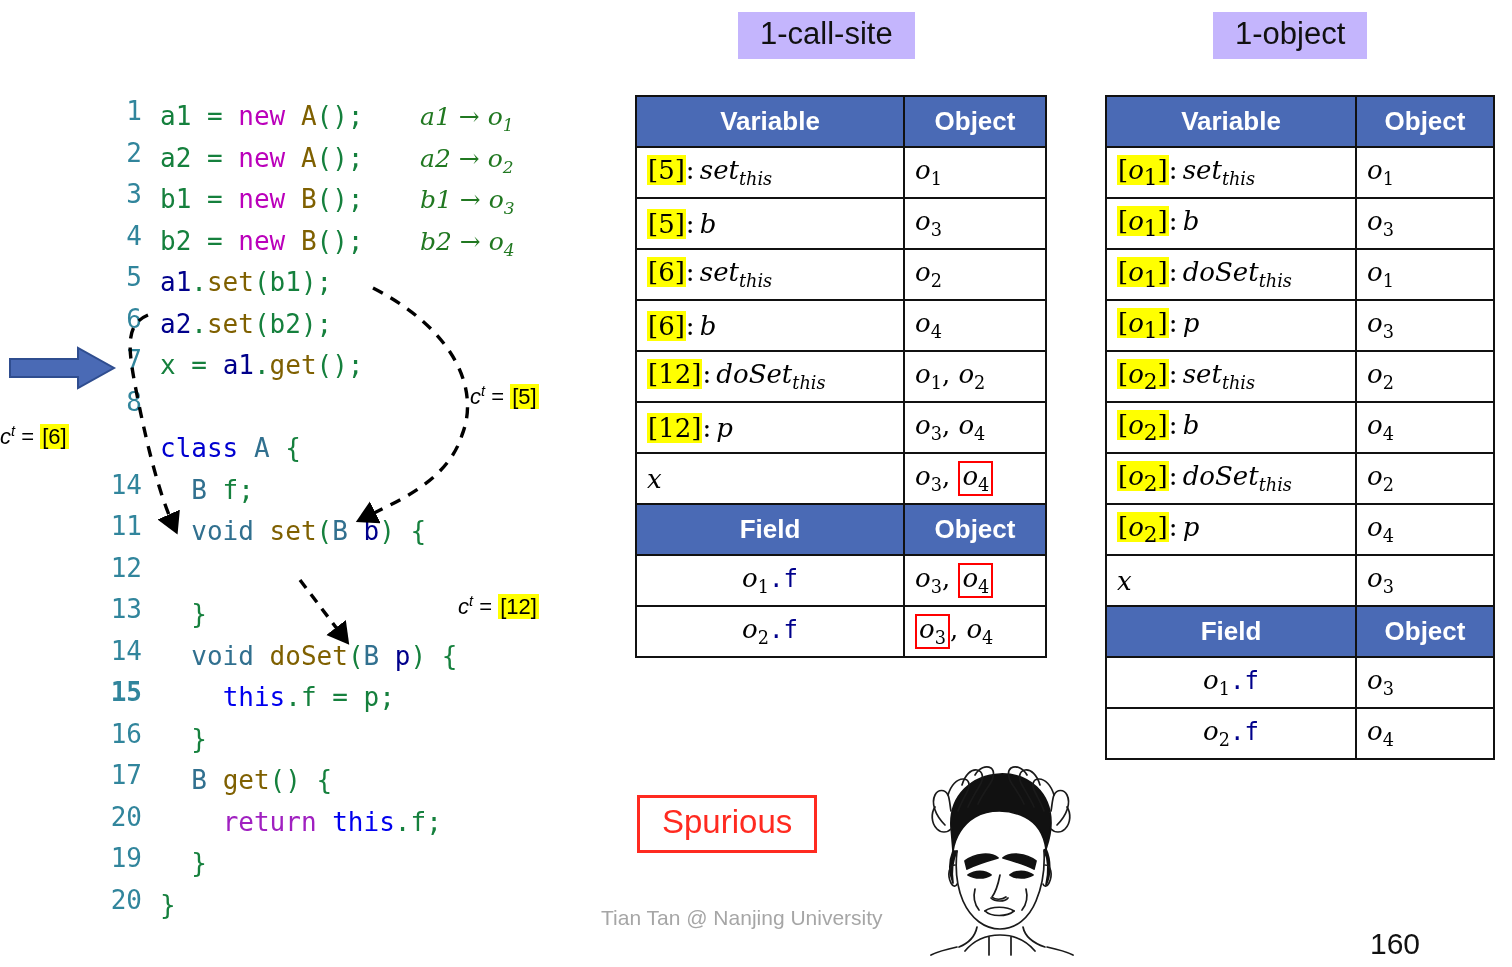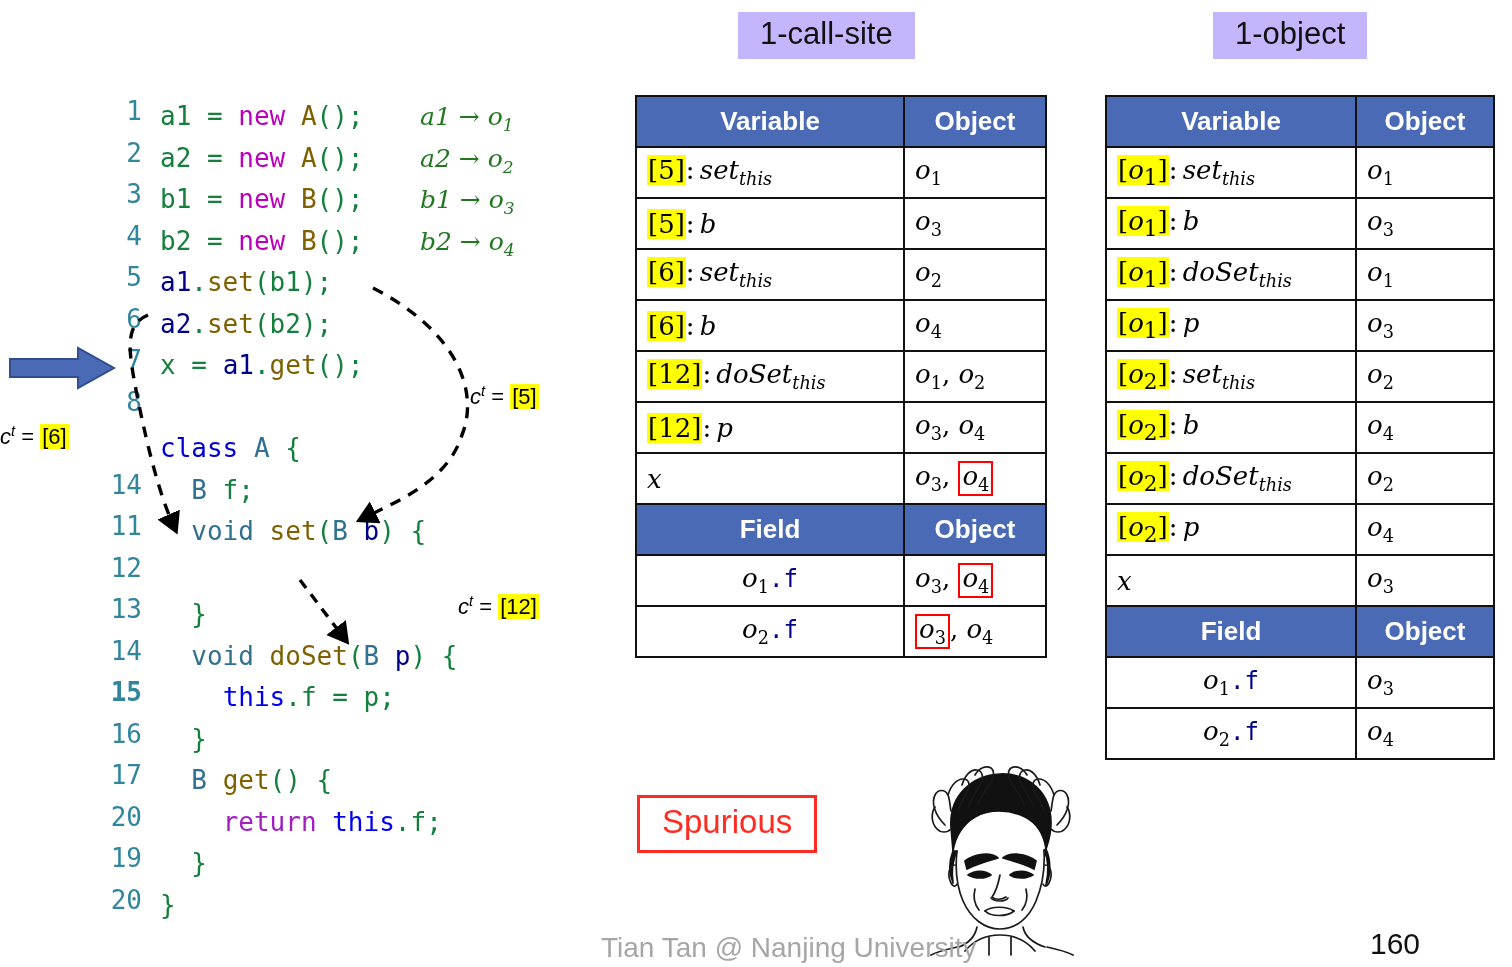--- a/index.html
+++ b/index.html
@@ -124,22 +124,22 @@
     padding:7px 22px 10px 22px;
     background:#fff;
     line-height:1.05;
   }
 
   
   #meme-face{position:absolute;left:905px;top:765px;width:185px;height:190px;}
 
   
   #footer-note{
-    position:absolute;left:601px;top:932px;
-    color:#a6a6a6;font-size:28px;
+    position:absolute;left:601px;top:906px;
+    color:#a6a6a6;font-size:21px;
   }
   #page-number{
     position:absolute;left:1370px;top:927px;
     color:#111;font-size:30px;
   }
   svg{overflow:visible;}
 </style>
 </head>
 <body>
 

